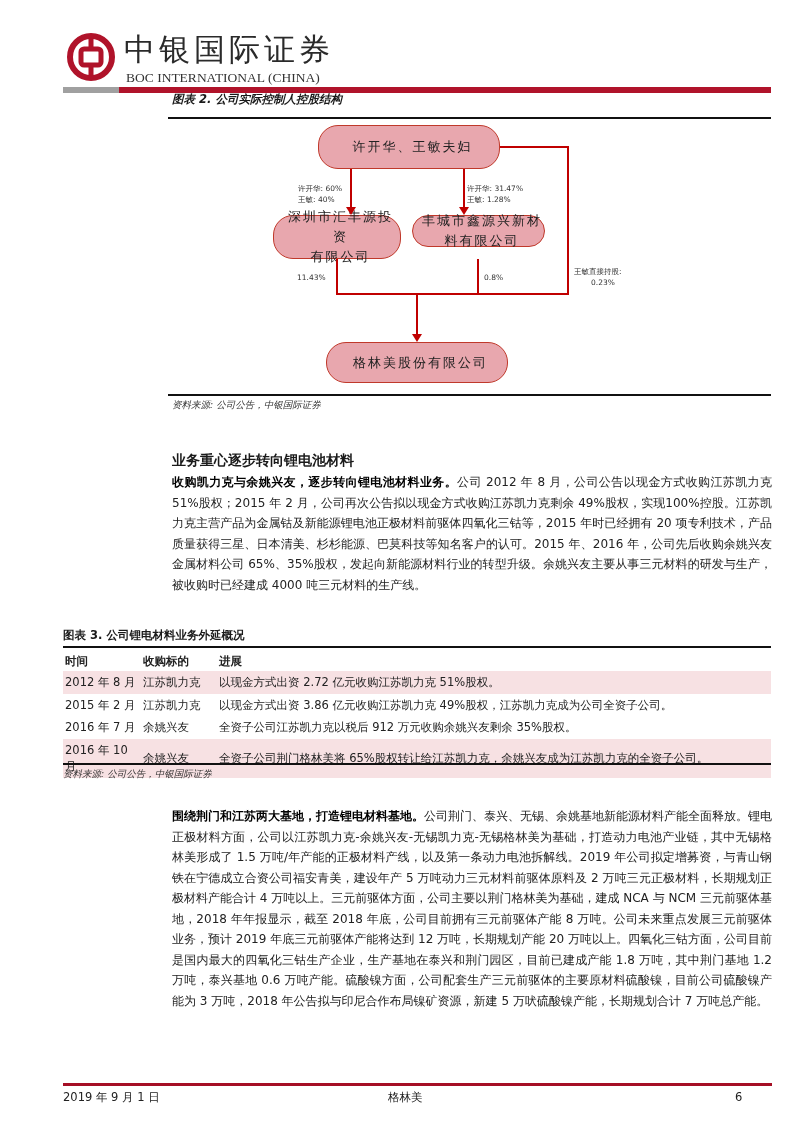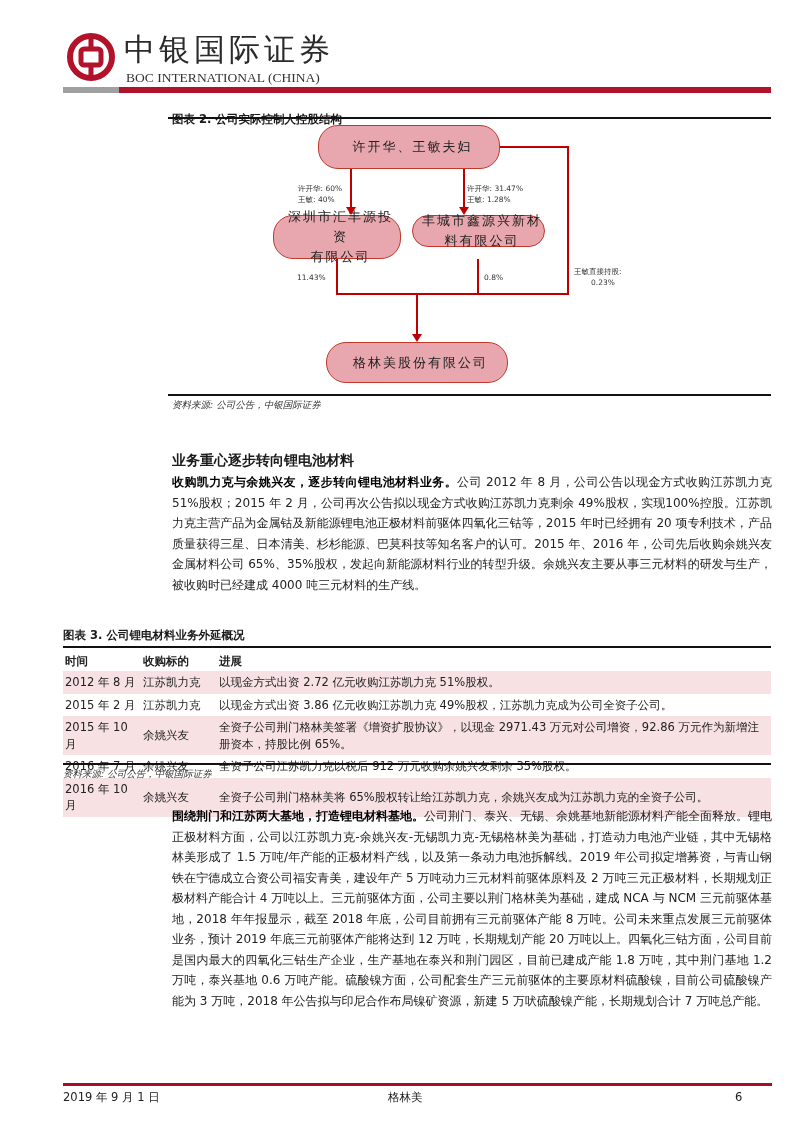--- a/index.html
+++ b/index.html
@@ -49,21 +49,21 @@
   <circle cx="25" cy="25" r="21" fill="none" stroke="#b0132a" stroke-width="6"></circle>
   <rect x="15" y="17" width="20" height="16" rx="3" fill="none" stroke="#b0132a" stroke-width="5"></rect>
   <rect x="22.5" y="3" width="5" height="14" fill="#b0132a"></rect>
   <rect x="22.5" y="33" width="5" height="14" fill="#b0132a"></rect>
 </svg>
 <div class="abs brand-cn">中银国际证券</div>
 <div class="abs brand-en">BOC INTERNATIONAL (CHINA)</div>
 <div class="abs hdr-gray"></div>
 <div class="abs hdr-red"></div>
 
-<div class="abs fig-title" style="left:172px; top:112px;">图表 2. 公司实际控制人控股结构</div>
+<div class="abs fig-title" style="left:172px; top:92px;font-style:italic;">图表 2. 公司实际控制人控股结构</div>
 <div class="abs rule" style="left:168px; top:117px; width:603px;"></div>
 
 <div>
   <div class="node" style="left:318px; top:125px; width:182px; height:44px;">许开华、王敏夫妇</div>
 
   <div class="node" style="left:273px; top:215px; width:128px; height:44px; flex-direction:column;font-family:Liberation Serif, serif;">
     <span>深圳市汇丰源投资</span>
     <span>有限公司</span>
   </div>
   <div class="node" style="left:412px; top:215px; width:133px; height:32px; flex-direction:column;">
@@ -128,25 +128,20 @@
     <tr class="shade">
       <td>2012 年 8 月</td>
       <td>江苏凯力克</td>
       <td>以现金方式出资 2.72 亿元收购江苏凯力克 51%股权。</td>
     </tr>
     <tr>
       <td>2015 年 2 月</td>
       <td>江苏凯力克</td>
       <td>以现金方式出资 3.86 亿元收购江苏凯力克 49%股权，江苏凯力克成为公司全资子公司。</td>
     </tr>
-    <tr class="shade">
-      <td>2015 年 10 月</td>
-      <td>余姚兴友</td>
-      <td>全资子公司荆门格林美签署《增资扩股协议》，以现金 2971.43 万元对公司增资，92.86 万元作为新增注册资本，持股比例 65%。</td>
-    </tr>
     <tr>
       <td>2016 年 7 月</td>
       <td>余姚兴友</td>
       <td>全资子公司江苏凯力克以税后 912 万元收购余姚兴友剩余 35%股权。</td>
     </tr>
     <tr class="shade">
       <td>2016 年 10 月</td>
       <td>余姚兴友</td>
       <td>全资子公司荆门格林美将 65%股权转让给江苏凯力克，余姚兴友成为江苏凯力克的全资子公司。</td>
     </tr>

